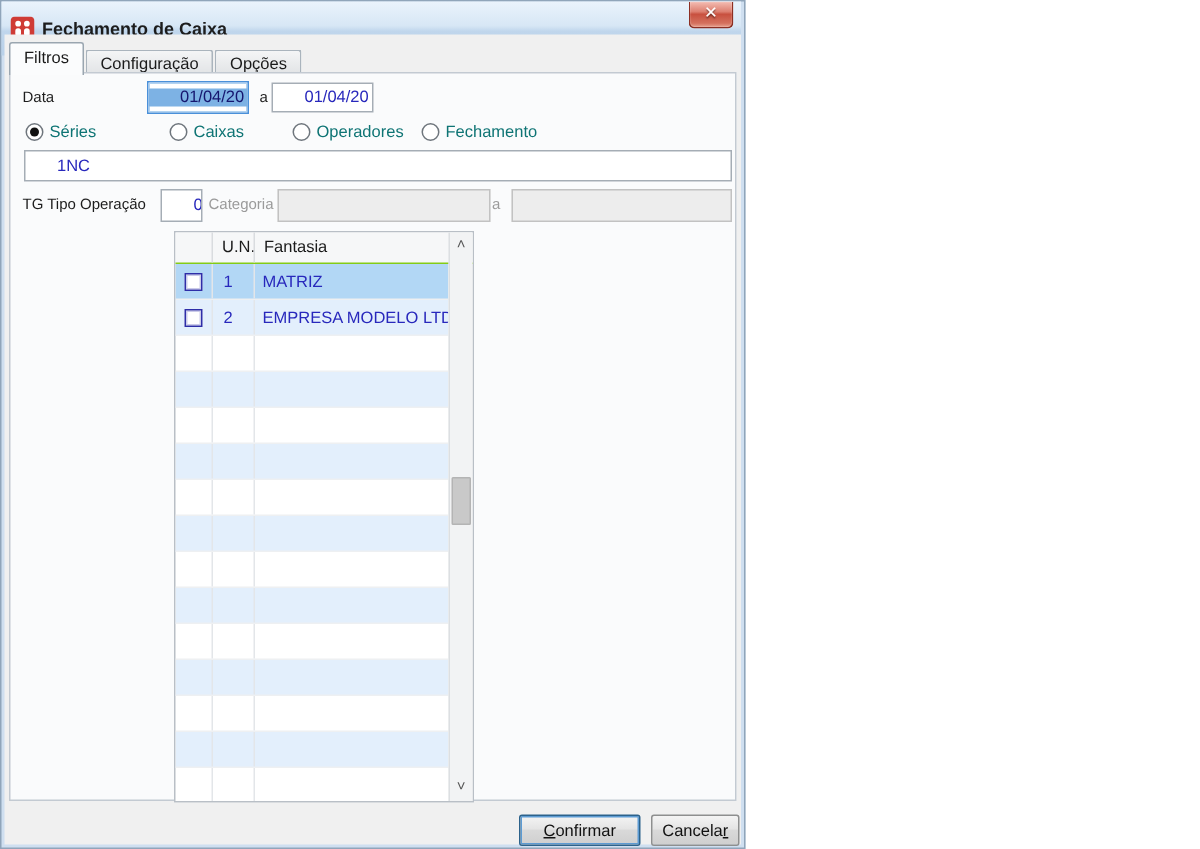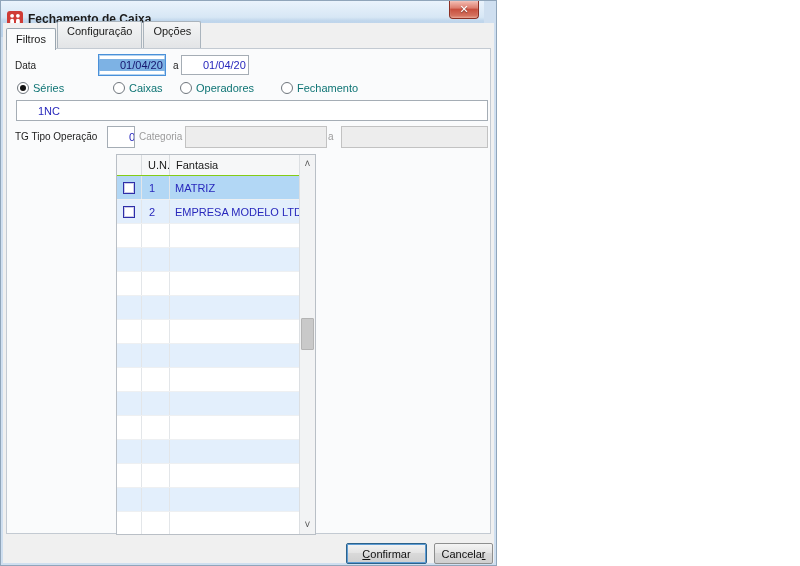--- a/index.html
+++ b/index.html
@@ -7,40 +7,40 @@
     width:800px;height:566px;background:#ffffff;position:relative;
     font-family:"Liberation Sans","DejaVu Sans",sans-serif;
     -webkit-font-smoothing:antialiased;
   }
   .dialog{
     position:absolute;left:0;top:0;width:497px;height:566px;
     box-sizing:border-box;border:1px solid #90a5ba;background:#cfdff0;
   }
   
   .titlebar{
-    position:absolute;left:0;top:0;right:12px;height:36px;
+    position:absolute;left:0;top:0;right:2px;height:36px;
     background:linear-gradient(#eaf3fc 0%,#d7e7f5 45%,#c0d6ec 55%,#b9d1e9 100%);
     display:flex;align-items:center;
   }
   .app-icon{width:16px;height:16px;margin:0 5px 0 6px;display:inline-flex;}
   .win-title{font-size:12px;font-weight:600;color:#1c1c1c;line-height:22px;}
   .close-btn{
     position:absolute;right:5px;top:0;width:30px;height:18px;box-sizing:border-box;
     border:1px solid #8c2f23;border-top:none;border-radius:0 0 4px 4px;
     background:linear-gradient(#f4beb4 0%,#dd7f70 40%,#c8503f 50%,#d4705d 85%,#e8a08d 100%);
     display:flex;align-items:center;justify-content:center;cursor:pointer;
     box-shadow:inset 0 0 1px rgba(255,255,255,.7);
   }
   .close-x{color:#ffffff;font-size:11px;font-weight:bold;line-height:1;text-shadow:0 1px 1px rgba(0,0,0,.4);}
   
   .dlg-body{position:absolute;left:2px;right:2px;top:22px;bottom:2px;background:#f0f0f0;}
   
   .tabstrip{position:absolute;left:3px;top:4px;height:22px;display:flex;align-items:flex-end;}
   .tab{
-    box-sizing:border-box;height:28px;padding:3px 9px 0 9px;margin-right:1px;
+    box-sizing:border-box;height:16px;padding:3px 9px 0 9px;margin-right:1px;
     font-size:11px;color:#1a1a1a;background:linear-gradient(#f4f5f6,#e2e4e6);
     border:1px solid #aab4bd;border-bottom:none;border-radius:2px 2px 0 0;cursor:pointer;white-space:nowrap;
   }
   .tab.active{
     height:22px;background:#fbfcfd;position:relative;z-index:3;
     border-color:#9aa6b0;margin-bottom:-1px;padding-top:4px;
   }
   
   .page{
     position:absolute;left:3px;top:25px;width:485px;height:486px;box-sizing:border-box;
@@ -62,21 +62,21 @@
   .series-field{left:9px;top:51px;width:472px;height:21px;}
   .tg-field{left:100px;top:77px;width:28px;height:22px;}
   .tg-field .val{width:100%;text-align:right;}
   .cat-from{left:178px;top:77px;width:142px;height:22px;}
   .cat-to{left:334px;top:77px;width:147px;height:22px;}
   
   .radio-row{position:absolute;left:0;top:33px;width:100%;height:16px;}
   .radio-item{position:absolute;display:flex;align-items:center;cursor:pointer;}
   .radio-item:nth-child(1){left:10px;}
   .radio-item:nth-child(2){left:106px;}
-  .radio-item:nth-child(3){left:173px;}
+  .radio-item:nth-child(3){left:188px;}
   .radio-item:nth-child(4){left:274px;}
   .radio{
     width:12px;height:12px;box-sizing:border-box;border:1px solid #6f767d;border-radius:50%;
     background:#ffffff;margin-right:4px;position:relative;flex:none;
   }
   .radio.on::after{
     content:"";position:absolute;left:2px;top:2px;width:6px;height:6px;border-radius:50%;background:#111;
   }
   .radio-label{font-size:11px;font-weight:normal;color:#0e7474;}
   

